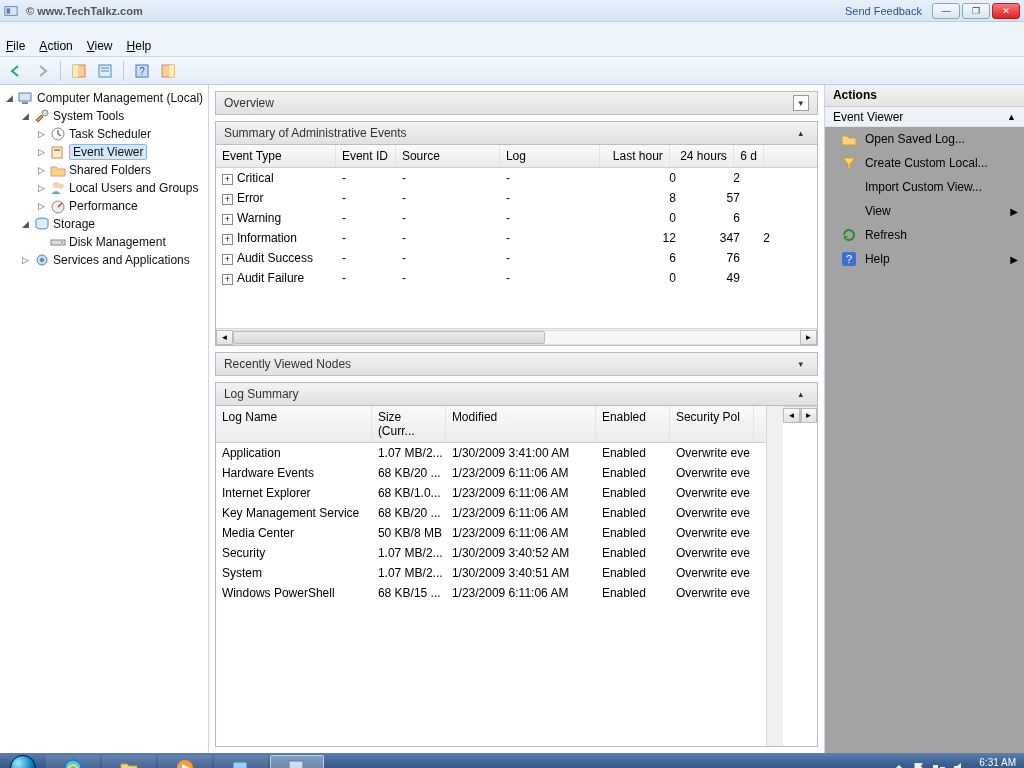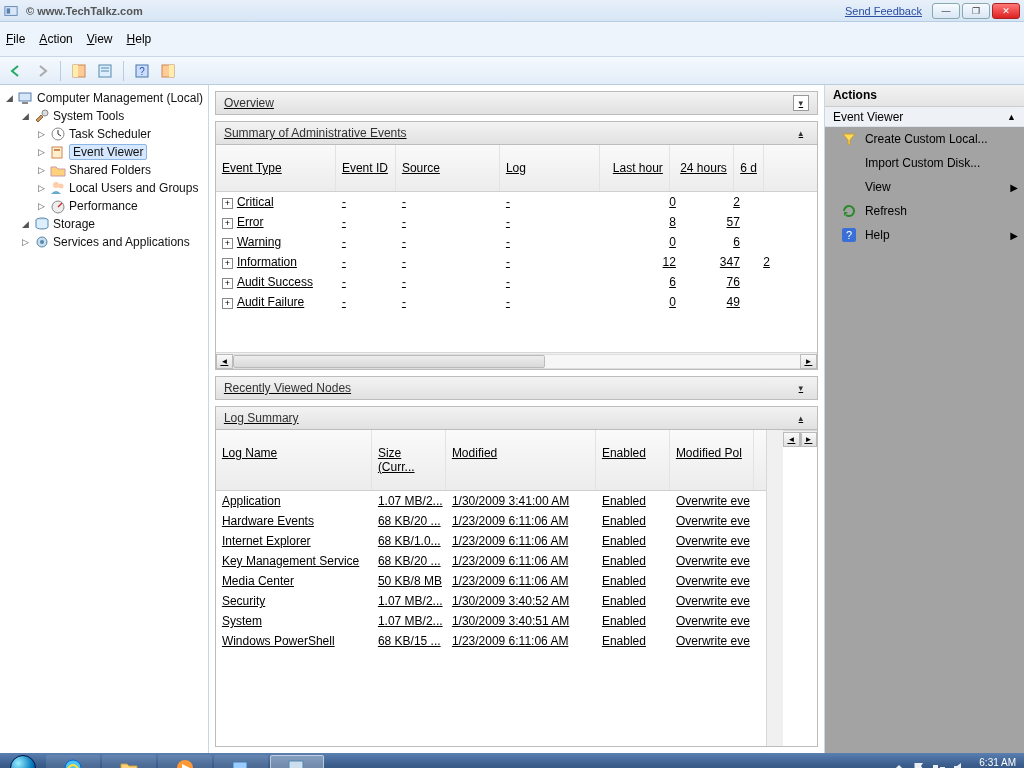--- a/index.html
+++ b/index.html
@@ -2,54 +2,54 @@
 <html><head>
 <meta charset="utf-8">
 <style>
 * { box-sizing: border-box; margin: 0; padding: 0; font-family: "Segoe UI", Tahoma, sans-serif; }
 html, body { width: 1024px; height: 768px; overflow: hidden; background: #d6e5f5; }
 
 
 .titlebar { height: 22px; background: linear-gradient(#e8f0fa,#d6e5f5); display:flex; align-items:center; padding:0 4px; font-size:11px; color:#333; border-bottom:1px solid #b8cde2;}
 .titlebar .watermark { font-weight:bold; color:#555; margin-left:4px;}
 .titlebar .spacer { flex:1; }
-.titlebar .feedback { color:#2a4ea1; text-decoration:underline; margin-right:8px; cursor:pointer;}
+.titlebar .feedback { color:#2a4ea1; margin-right:8px; cursor:pointer;}
 .win-btn { display:inline-flex; width:28px; height:16px; margin-left:2px; border:1px solid #8aa; background:linear-gradient(#f8fbff,#d9e7f5); border-radius:3px; align-items:center; justify-content:center; font-size:9px;}
 .win-btn.close { background:linear-gradient(#f77,#d22); color:#fff; border-color:#a22;}
 .app-icon { width:14px;height:14px;margin-right:4px;display:inline-block;}
 
-.menubar { height: 34px; background:#eef4fb; display:flex; align-items:center; padding:17px 6px; font-size:12px; gap:14px; border-bottom:1px solid #c8d6e8;}
+.menubar { height: 34px; background:#eef4fb; display:flex; padding:17px 6px; font-size:12px; gap:14px; border-bottom:1px solid #c8d6e8;}
 .menubar span { cursor:default; }
 .menubar span u { text-decoration:underline; }
 
 .toolbar { height: 28px; background:linear-gradient(#f5f9fe,#e3edf8); border-bottom:1px solid #b8cde2; display:flex; align-items:center; padding:0 4px; gap:2px;}
 .tbtn { width:24px;height:22px; display:inline-flex; align-items:center; justify-content:center; border:1px solid transparent; border-radius:2px;}
 .tsep{ width:1px;height:20px;background:#b8cde2;margin:0 4px;}
 
 
 .workspace { display:flex; height: calc(768px - 22px - 20px - 28px - 30px); background:#fff; }
 .tree { width: 220px; border-right:1px solid #c8d6e8; padding:4px 2px; font-size:12px; color:#111; overflow:auto;}
 .tree .node{ display:flex; align-items:center; padding:1px 2px; gap:3px; white-space:nowrap;}
 .tree .children{ margin-left:16px;}
 .tree .exp{ width:11px;height:11px;font-size:9px;color:#555;display:inline-flex;align-items:center;justify-content:center;cursor:pointer;}
 .tree .selected{ background:#d6e8ff; border:1px solid #8cb6e8; border-radius:2px; padding:0 3px;}
 .ticon{ width:16px;height:16px; display:inline-block;}
 
 .center { flex:1; border-right:1px solid #c8d6e8; background:#fff; display:flex; flex-direction:column;}
 .banner{ height:34px; background:linear-gradient(#7a8aa0,#5b6c82); color:#fff; display:flex; align-items:center; padding:0 14px; font-size:16px;}
 .banner .refresh{ margin-left:auto; font-size:11px;}
-.center-body{ flex:1; padding:6px 6px 6px 6px; display:flex; flex-direction:column; gap:6px; overflow:hidden;text-decoration:underline;}
+.center-body{ flex:1; padding:6px 6px 6px 6px; display:flex; flex-direction:column; gap:6px; overflow:hidden;}
 
 .section-hdr{ height:24px; background:linear-gradient(#f3f3f3,#e1e1e1); border:1px solid #bcbcbc; display:flex; align-items:center; padding:0 8px; font-size:12px; color:#333;}
 .section-hdr .collapse{ margin-left:auto; width:16px;height:16px;border:1px solid #999; background:#fff; display:flex;align-items:center;justify-content:center; font-size:9px;}
 .panel{ border:1px solid #bcbcbc; border-top:none;}
 
 .grid{ font-size:12px;}
 .grid .ghead{ display:flex; background:linear-gradient(#fafafa,#ececec); border-bottom:1px solid #d0d0d0;}
-.grid .ghead div{ padding:16px 6px; border-right:1px solid #e3e3e3;}
+.grid .ghead div{ padding:4px 6px; border-right:1px solid #e3e3e3;}
 .grid .grow{ display:flex; padding:2px 6px; align-items:center;}
 .grid .grow div{ padding:1px 0;}
 .admin-grid .ghead div:nth-child(1), .admin-grid .grow > div:nth-child(1){ width:120px;}
 .admin-grid .ghead div:nth-child(2), .admin-grid .grow > div:nth-child(2){ width:60px;}
 .admin-grid .ghead div:nth-child(3), .admin-grid .grow > div:nth-child(3){ width:104px;}
 .admin-grid .ghead div:nth-child(4), .admin-grid .grow > div:nth-child(4){ width:100px;}
 .admin-grid .ghead div:nth-child(5), .admin-grid .grow > div:nth-child(5){ width:70px;text-align:right;}
 .admin-grid .ghead div:nth-child(6), .admin-grid .grow > div:nth-child(6){ width:64px;text-align:right;}
 .admin-grid .ghead div:nth-child(7), .admin-grid .grow > div:nth-child(7){ width:30px;text-align:right;}
 .plus{ width:11px;height:11px; border:1px solid #888; display:inline-flex; align-items:center; justify-content:center; font-size:9px; margin-right:4px; background:#fff;}
@@ -229,20 +229,32 @@
       </div>
       <div class="node">
         <span class="exp">◢</span>
         <span class="ticon">
             <svg viewBox="0 0 16 16">
               <ellipse cx="8" cy="4" rx="6" ry="2" fill="#cde" stroke="#58a"></ellipse>
               <path d="M2 4 v7 a6 2 0 0 0 12 0 v-7" fill="#def" stroke="#58a"></path>
             </svg>
           </span>
         <span>Storage</span>
+      </div>
+      <div class="children">
+        <div class="node">
+          <span class="exp" style="visibility:hidden">▷</span>
+          <span class="ticon">
+              <svg viewBox="0 0 16 16">
+                <rect x="1" y="6" width="14" height="5" fill="#ddd" stroke="#888"></rect>
+                <circle cx="12" cy="8.5" r="1" fill="#5c5"></circle>
+              </svg>
+            </span>
+          <span>Disk Management</span>
+        </div>
       </div>
       <div class="node">
         <span class="exp">▷</span>
         <span class="ticon">
             <svg viewBox="0 0 16 16">
               <circle cx="8" cy="8" r="5" fill="#cde" stroke="#58a"></circle>
               <circle cx="8" cy="8" r="2" fill="#58a"></circle>
             </svg>
           </span>
         <span>Services and Applications</span>
@@ -357,21 +369,21 @@
           <span class="collapse" style="border:none;background:none">▴</span>
         </div>
         <div class="panel" style="flex:1;display:flex;flex-direction:row;min-height:0">
           <div style="flex:1;display:flex;min-height:0">
             <div class="grid log-grid" style="flex:1;overflow:hidden">
               <div class="ghead">
                 <div>Log Name</div>
                 <div>Size (Curr...</div>
                 <div>Modified</div>
                 <div>Enabled</div>
-                <div>Modified Pol</div>
+                <div>Security Pol</div>
               </div>
               <div id="log-rows">
                   <div class="grow">
                     <div>Application</div>
                     <div>1.07 MB/2...</div>
                     <div>1/30/2009 3:41:00 AM</div>
                     <div>Enabled</div>
                     <div>Overwrite eve</div>
                   </div>
                   <div class="grow">
@@ -442,28 +454,36 @@
 
   <div class="actions">
     <div class="actions-hdr">Actions</div>
     <div class="actions-sub">
       <span>Event Viewer</span>
       <span class="tri">▲</span>
     </div>
     <div class="action-item">
       <span class="aicon">
           <svg viewBox="0 0 16 16">
+            <path d="M1 5h5l2 2h7v7H1z" fill="#fed27a" stroke="#c9a040"></path>
+          </svg>
+        </span>
+      <span>Open Saved Log...</span>
+    </div>
+    <div class="action-item">
+      <span class="aicon">
+          <svg viewBox="0 0 16 16">
             <path d="M2 3h12l-5 6v5l-2-1v-4z" fill="#fd5" stroke="#c93"></path>
           </svg>
         </span>
       <span>Create Custom Local...</span>
     </div>
     <div class="action-item">
       <span class="aicon" style="visibility:hidden"></span>
-      <span>Import Custom Disk...</span>
+      <span>Import Custom View...</span>
     </div>
     <div class="action-item">
       <span class="aicon" style="visibility:hidden"></span>
       <span>View</span>
       <span class="chev">▶</span>
     </div>
     <div class="action-item">
       <span class="aicon">
           <svg viewBox="0 0 16 16">
             <path d="M3 8a5 5 0 1 1 2 4" fill="none" stroke="#2a8a2a" stroke-width="2"></path>

